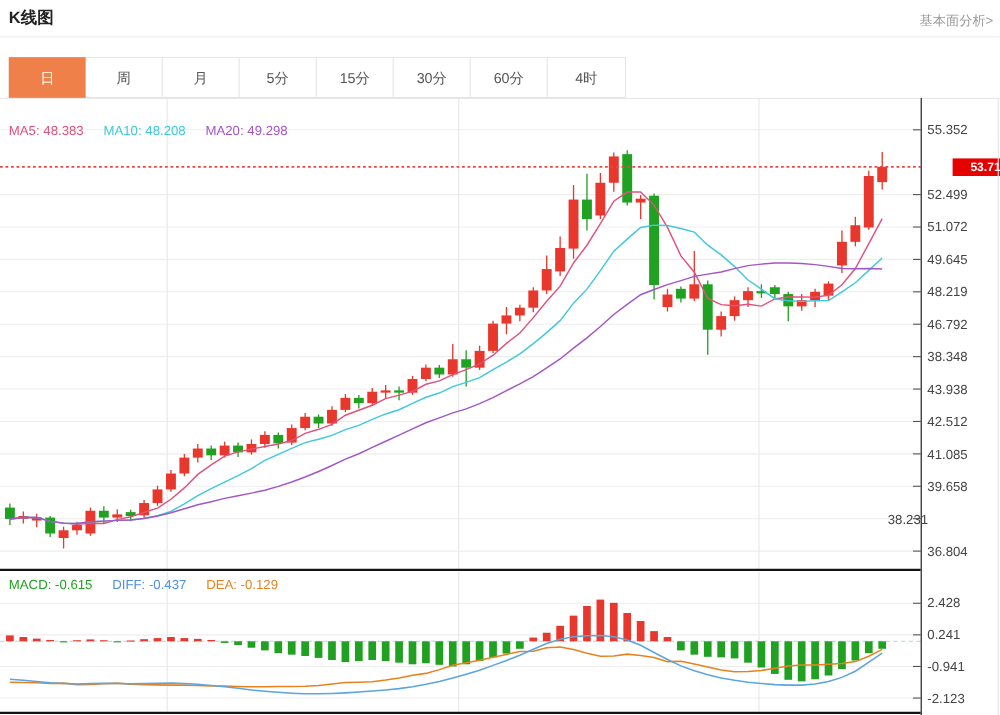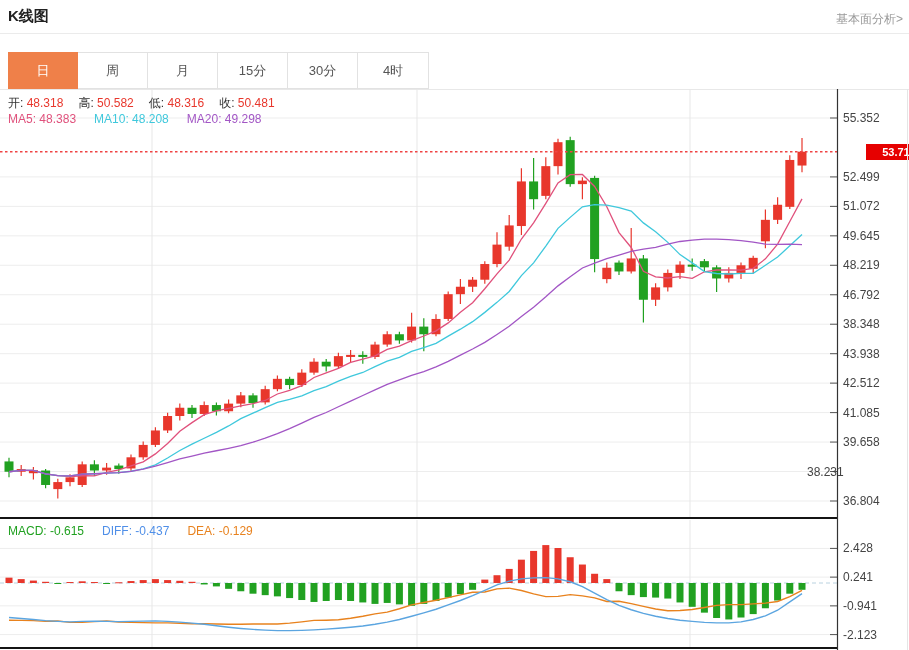--- a/index.html
+++ b/index.html
@@ -29,22 +29,24 @@
 
 <div id="app">
   <div class="page-title">K线图</div>
   <div class="fund-link">基本面分析&gt;</div>
   <div class="header-divider"></div>
 
   <div class="tabbar" id="tabbar">
       <div class="tab active" style="background: rgb(239, 128, 73);">日</div>
       <div class="tab">周</div>
       <div class="tab">月</div>
+      <div class="tab">5分</div>
       <div class="tab">15分</div>
       <div class="tab">30分</div>
+      <div class="tab">60分</div>
       <div class="tab">4时</div>
     </div>
   <div class="tabbar-underline"></div>
 
   <svg class="chart-svg" id="chart" width="909" height="561" viewBox="0 0 909 561">
       <line x1="0" y1="29.00" x2="837" y2="29.00" stroke="#ededed" stroke-width="1"></line>
       <line x1="830" y1="29.00" x2="837" y2="29.00" stroke="#555" stroke-width="1"></line>
       <line x1="0" y1="87.91" x2="837" y2="87.91" stroke="#ededed" stroke-width="1"></line>
       <line x1="830" y1="87.91" x2="837" y2="87.91" stroke="#555" stroke-width="1"></line>
       <line x1="0" y1="117.38" x2="837" y2="117.38" stroke="#ededed" stroke-width="1"></line>
@@ -286,26 +288,20 @@
       <rect x="797.50" y="62.70" width="9" height="13.83" fill="#e8372c"></rect>
       <polyline points="9.00,382.76 21.20,381.42 33.40,381.31 45.60,384.98 57.80,386.60 70.00,387.71 82.20,386.76 94.40,386.85 106.60,383.38 118.80,380.78 131.00,376.77 143.20,372.89 155.40,364.88 167.60,354.55 179.80,342.29 192.00,333.61 204.20,325.64 216.40,321.80 228.60,319.32 240.80,316.85 253.00,314.66 265.20,311.48 277.40,304.99 289.60,301.28 301.80,296.73 314.00,288.48 326.20,283.93 338.40,279.39 350.60,273.36 362.80,270.22 375.00,266.79 387.20,260.35 399.40,257.21 411.60,251.55 423.80,247.01 436.00,241.89 448.20,233.88 460.40,223.14 472.60,213.77 484.80,199.73 497.00,184.86 509.20,171.11 521.40,150.04 533.60,133.94 545.80,114.36 558.00,93.88 570.20,85.62 582.40,85.45 594.60,97.43 606.80,117.75 619.00,143.60 631.20,158.47 643.40,182.30 655.60,187.96 667.80,188.99 680.00,187.63 692.20,189.28 704.40,182.79 716.60,181.02 728.80,181.02 741.00,181.14 753.20,179.37 765.40,169.87 777.60,155.12 789.80,132.53 802.00,109.82" fill="none" stroke="#e0517c" stroke-width="1.3"></polyline>
       <polyline points="9.00,382.76 21.20,381.42 33.40,381.31 45.60,384.98 57.80,386.60 70.00,386.89 82.20,385.24 94.40,384.77 106.60,384.09 118.80,383.69 131.00,382.24 143.20,379.83 155.40,375.86 167.60,368.97 179.80,361.53 192.00,355.19 204.20,349.27 216.40,343.34 228.60,336.94 240.80,329.57 253.00,324.14 265.20,318.56 277.40,313.40 289.60,310.30 301.80,306.79 314.00,301.57 326.20,297.71 338.40,292.19 350.60,287.32 362.80,283.48 375.00,277.63 387.20,272.14 399.40,268.30 411.60,262.46 423.80,258.62 436.00,254.34 448.20,247.12 460.40,240.18 472.60,232.66 484.80,223.37 497.00,213.37 509.20,202.49 521.40,186.59 533.60,173.85 545.80,157.04 558.00,139.37 570.20,128.36 582.40,117.75 594.60,115.68 606.80,116.06 619.00,118.74 631.20,122.04 643.40,133.88 655.60,142.69 667.80,153.37 680.00,165.61 692.20,173.87 704.40,182.55 716.60,184.49 728.80,185.00 741.00,184.38 753.20,184.32 765.40,176.33 777.60,168.07 789.80,156.78 802.00,145.48" fill="none" stroke="#3fc8dc" stroke-width="1.3"></polyline>
       <polyline points="9.00,382.76 21.20,381.42 33.40,381.31 45.60,384.98 57.80,386.60 70.00,386.89 82.20,385.24 94.40,384.77 106.60,384.09 118.80,383.69 131.00,382.29 143.20,380.09 155.40,377.12 167.60,373.54 179.80,369.89 192.00,367.08 204.20,364.08 216.40,361.75 228.60,359.27 240.80,356.63 253.00,353.19 265.20,349.19 277.40,344.63 289.60,339.63 301.80,334.16 314.00,328.38 326.20,323.49 338.40,317.77 350.60,312.13 362.80,306.52 375.00,300.89 387.20,295.35 399.40,290.85 411.60,286.38 423.80,282.70 436.00,277.95 448.20,272.41 460.40,266.18 472.60,259.99 484.80,253.42 497.00,245.50 509.20,237.32 521.40,227.45 533.60,218.16 545.80,207.83 558.00,196.86 570.20,187.74 582.40,178.96 594.60,174.17 606.80,169.71 619.00,166.06 631.20,162.27 643.40,160.23 655.60,158.27 667.80,155.21 680.00,152.49 692.20,151.12 704.40,150.15 716.60,150.09 728.80,150.53 741.00,151.56 753.20,153.18 765.40,155.10 777.60,155.38 789.80,155.07 802.00,155.55" fill="none" stroke="#a256c5" stroke-width="1.3"></polyline>
       <line x1="0" y1="62.72" x2="837" y2="62.72" stroke="#ef4444" stroke-width="1.4" stroke-dasharray="2.5,2.5"></line>
       <line x1="0" y1="429" x2="837" y2="429" stroke="#141414" stroke-width="2"></line>
       <line x1="0" y1="559" x2="837" y2="559" stroke="#141414" stroke-width="2"></line>
       <line x1="837.5" y1="0" x2="837.5" y2="561" stroke="#333" stroke-width="1.2"></line>
     </svg>
 
-  <div class="legend-row" id="ohlc-legend" style="left:8px;top:95px;">
-      <span class="pair"><span class="lbl" style="color: rgb(51, 51, 51);">开:</span><span style="color: rgb(232, 55, 44);"> 48.318</span></span>
-      <span class="pair"><span class="lbl" style="color: rgb(51, 51, 51);">高:</span><span style="color: rgb(232, 55, 44);"> 50.582</span></span>
-      <span class="pair"><span class="lbl" style="color: rgb(51, 51, 51);">低:</span><span style="color: rgb(232, 55, 44);"> 48.316</span></span>
-      <span class="pair"><span class="lbl" style="color: rgb(51, 51, 51);">收:</span><span style="color: rgb(232, 55, 44);"> 50.481</span></span>
-    </div>
   <div class="legend-row" id="ma-legend" style="left:8px;top:112px;gap:18px;">
       <span class="pair"><span class="lbl" style="color: rgb(224, 81, 124);">MA5:</span><span style="color: rgb(224, 81, 124);"> 48.383</span></span>
       <span class="pair"><span class="lbl" style="color: rgb(63, 200, 220);">MA10:</span><span style="color: rgb(63, 200, 220);"> 48.208</span></span>
       <span class="pair"><span class="lbl" style="color: rgb(162, 86, 197);">MA20:</span><span style="color: rgb(162, 86, 197);"> 49.298</span></span>
     </div>
   <div class="legend-row" id="macd-legend" style="left:8px;top:524px;gap:18px;">
       <span class="pair"><span class="lbl" style="color: rgb(33, 161, 33);">MACD:</span><span style="color: rgb(33, 161, 33);"> -0.615</span></span>
       <span class="pair"><span class="lbl" style="color: rgb(79, 143, 232);">DIFF:</span><span style="color: rgb(79, 143, 232);"> -0.437</span></span>
       <span class="pair"><span class="lbl" style="color: rgb(232, 130, 30);">DEA:</span><span style="color: rgb(232, 130, 30);"> -0.129</span></span>
     </div>

